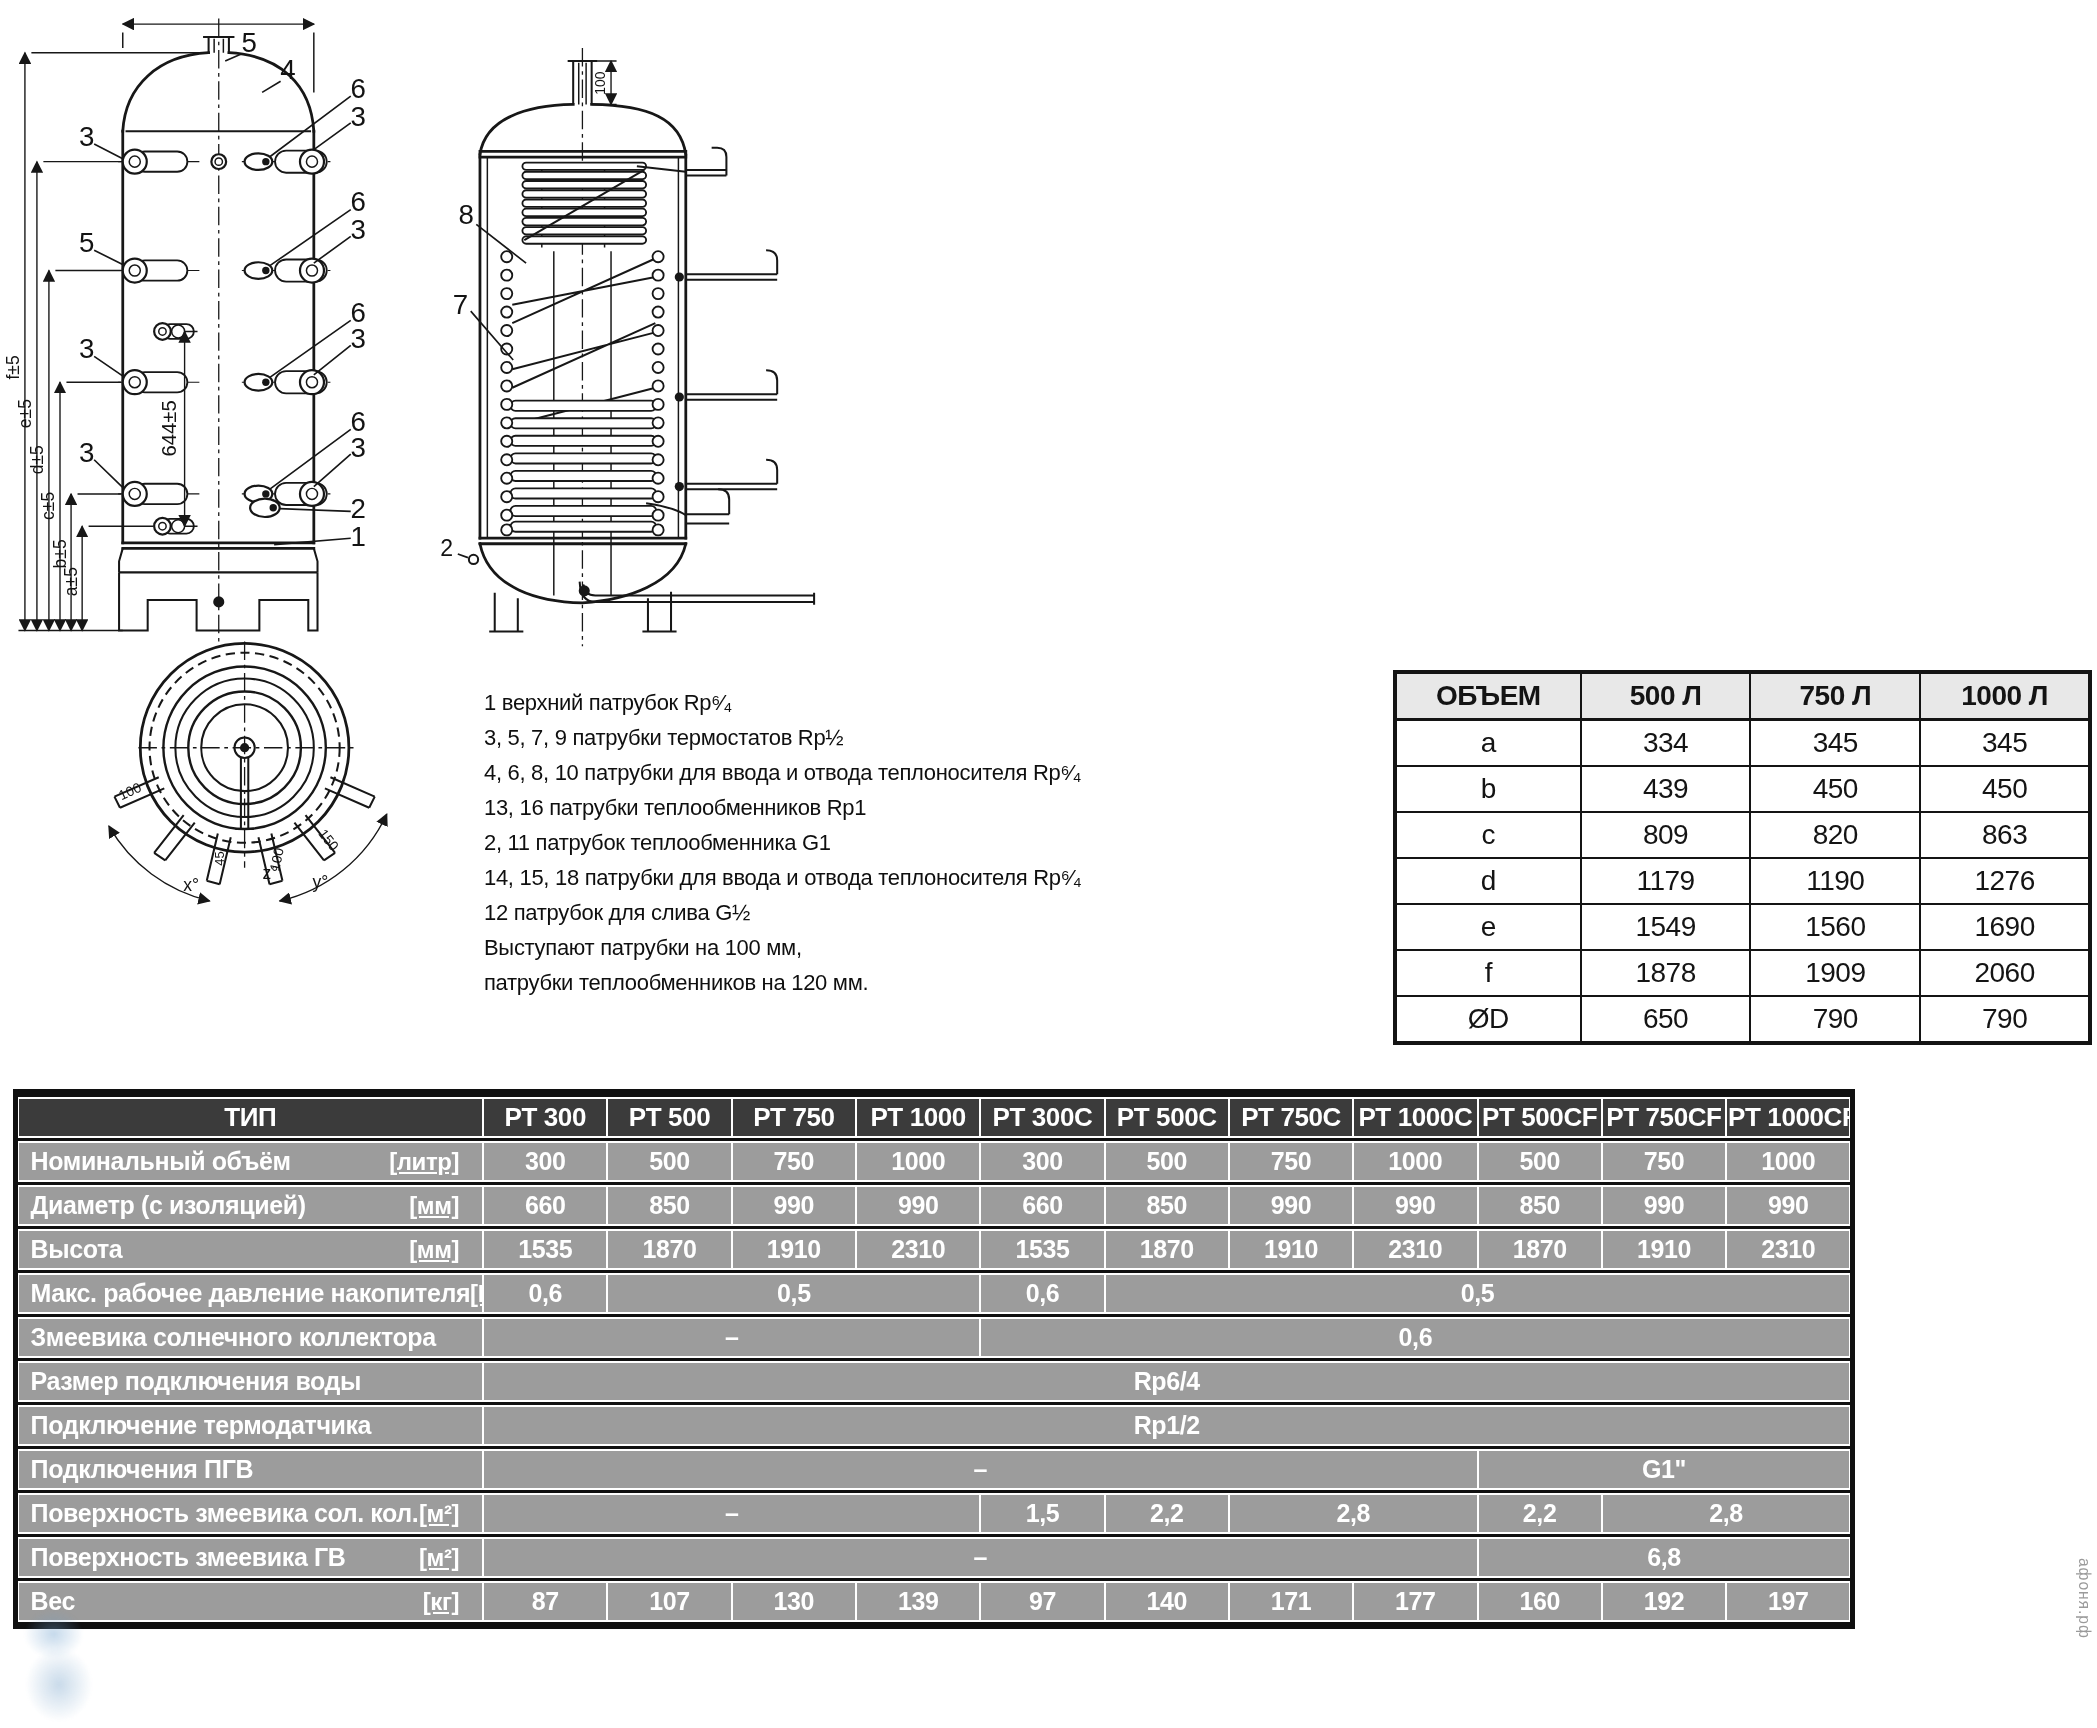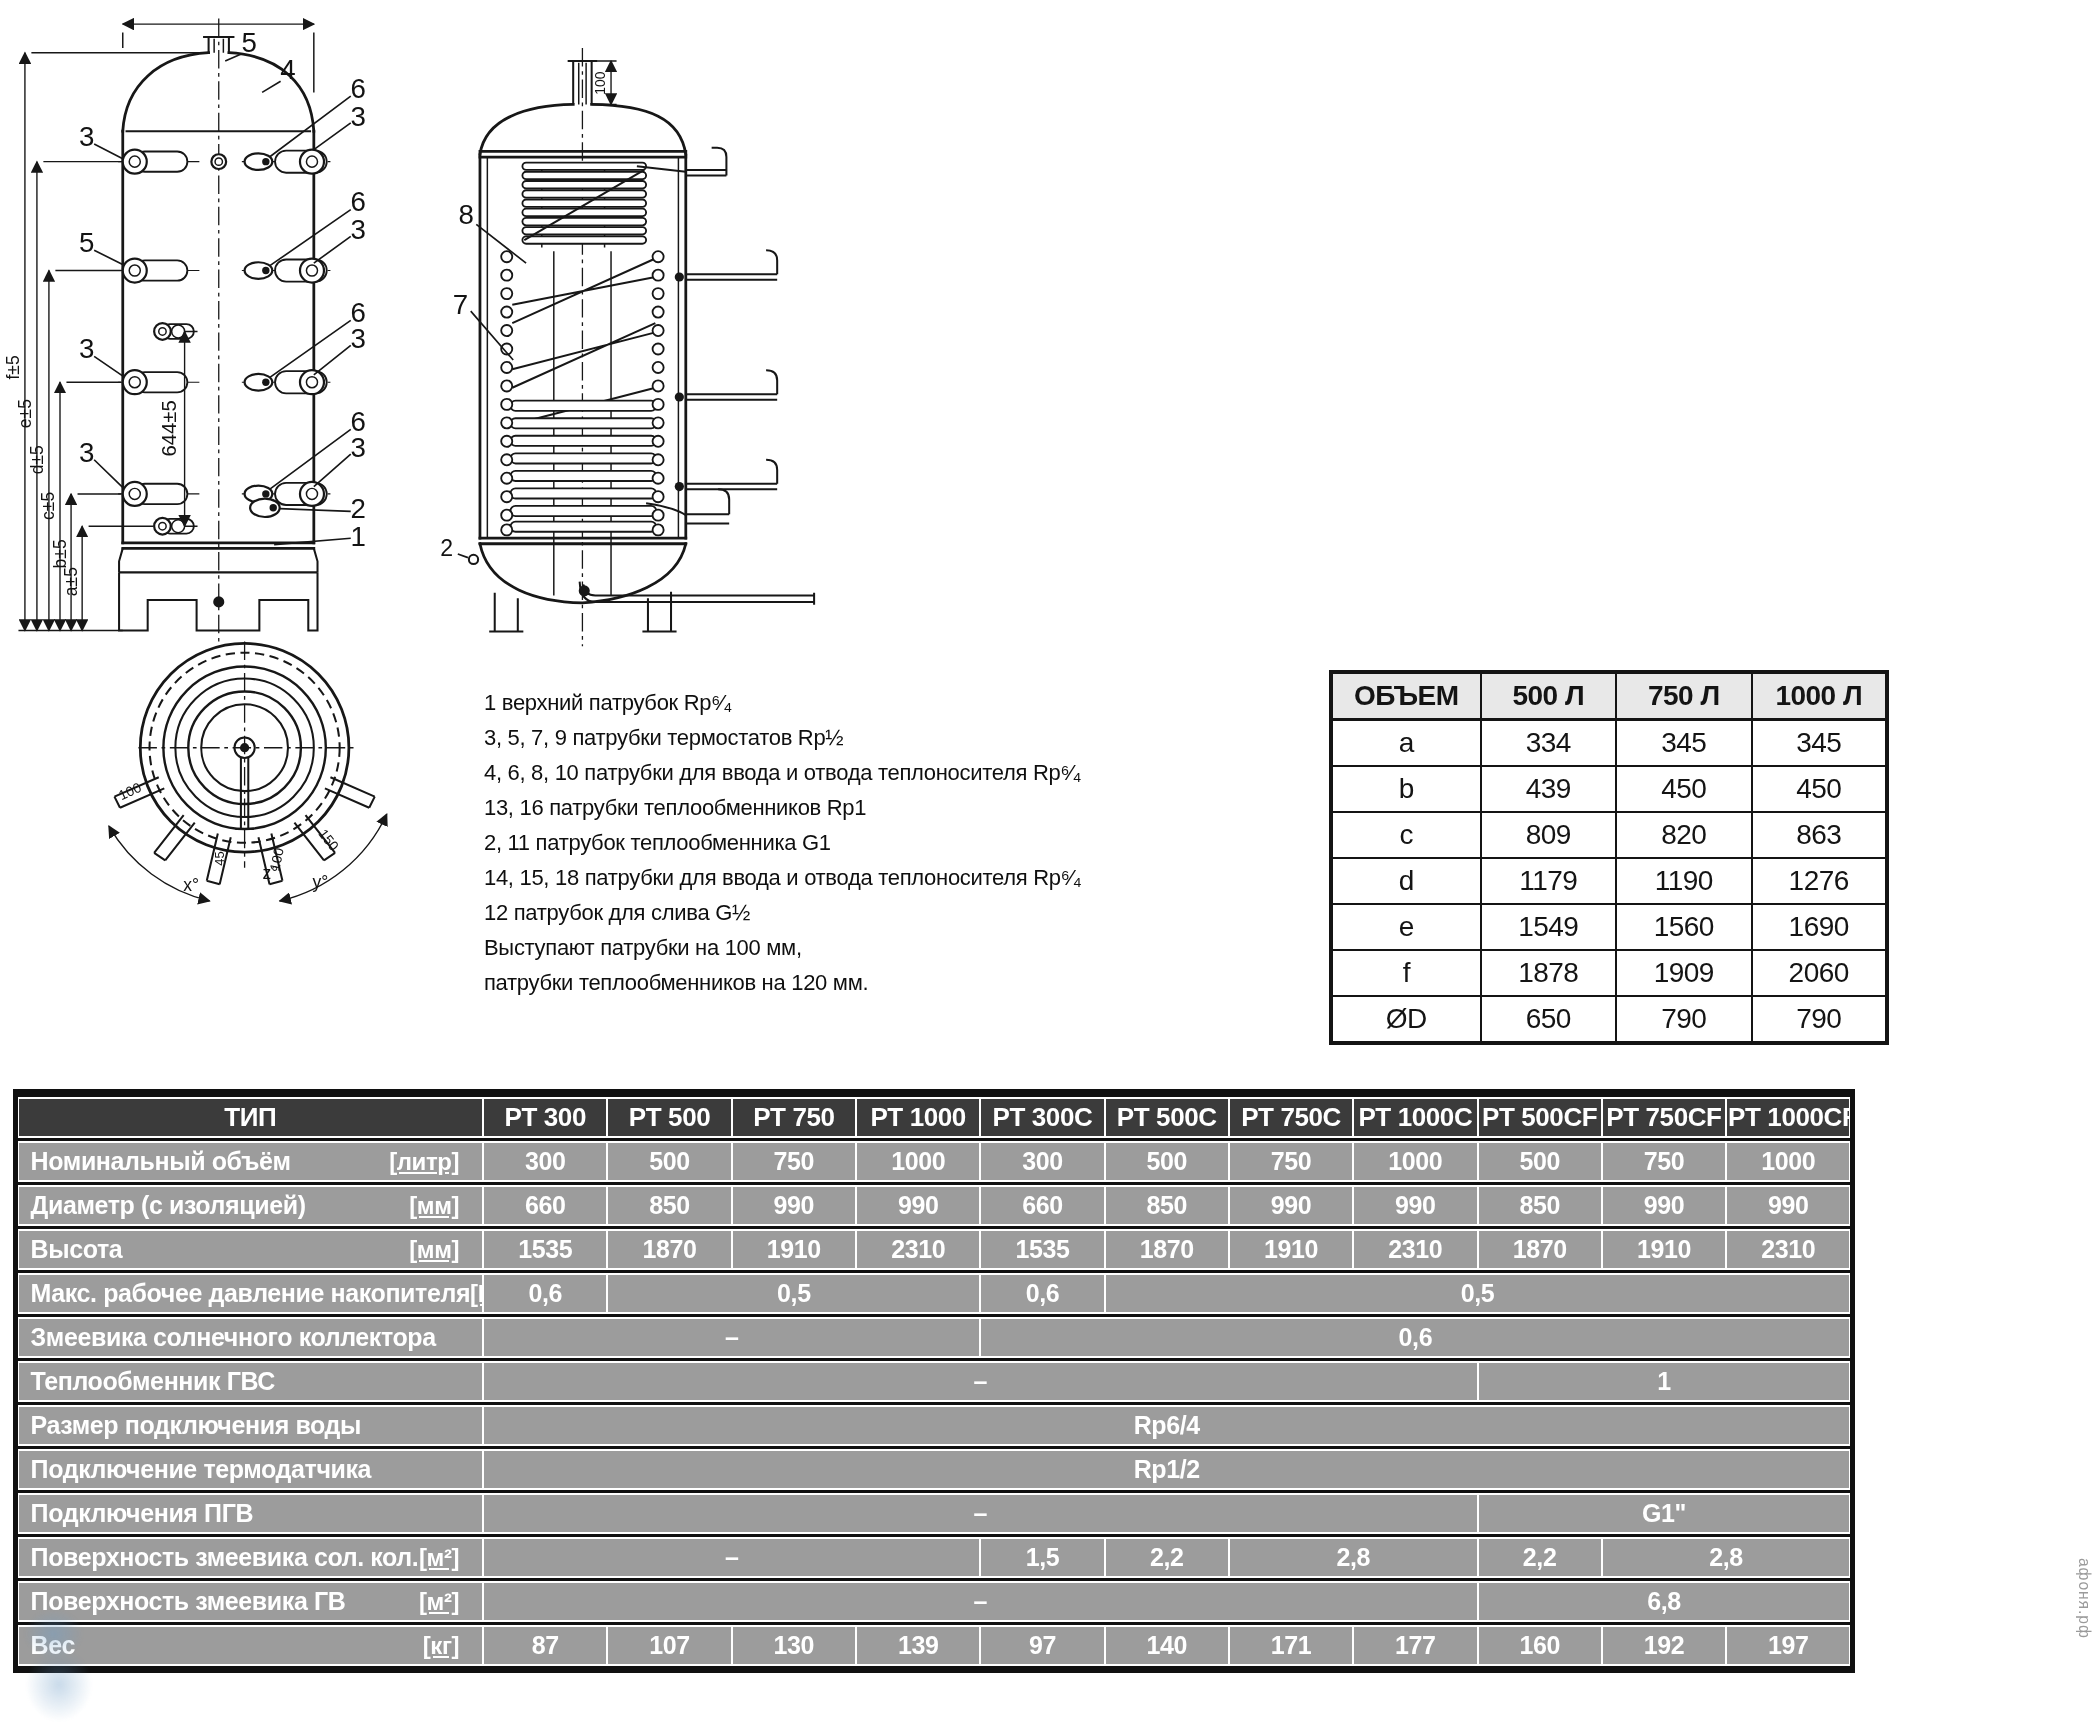--- a/index.html
+++ b/index.html
@@ -21,21 +21,21 @@
   text{fill:#131313;}
   .co{font-size:30px;font-weight:500;}
   .dt{font-size:19px;}
   .dt2{font-size:15px;}
   .dt3{font-size:14px;}
   
   #legend-block{position:absolute;left:484px;top:685px;width:831px;
     font-size:22px;line-height:35px;letter-spacing:-0.3px;color:#0f0f0f;}
   .lgl{white-space:nowrap;}
   
-  #dim-table-wrap{position:absolute;left:1329px;top:670px;width:560px;}
+  #dim-table-wrap{position:absolute;left:1393px;top:670px;width:699px;}
   #dim-table{width:100%;border-collapse:collapse;table-layout:fixed;
     border:4.6px solid #141414;}
   #dim-table th,#dim-table td{border:2.8px solid #141414;text-align:center;
     height:42px;font-size:28px;letter-spacing:-0.5px;color:#141414;}
   #dim-table thead th{background:#e8e8e8;font-weight:700;border-bottom-width:3.7px;}
   #dim-table td{font-weight:400;background:#fff;}
   
   #spec-table-wrap{position:absolute;left:13px;top:1089px;width:1842px;
     background:#101010;padding:4.6px;box-sizing:border-box;}
   #spec-table{width:100%;border-collapse:separate;border-spacing:0 3.7px;table-layout:fixed;}
@@ -488,30 +488,20 @@
               <span>Змеевика солнечного коллектора</span>
               <span class="lbl-unit"></span>
             </div>
           </td>
           <td colspan="4">–</td>
           <td colspan="7">0,6</td>
         </tr>
         <tr>
           <td class="lbl">
             <div class="lbl-in">
-              <span>Теплообменник ГВС</span>
-              <span class="lbl-unit"></span>
-            </div>
-          </td>
-          <td colspan="8">–</td>
-          <td colspan="3">1</td>
-        </tr>
-        <tr>
-          <td class="lbl">
-            <div class="lbl-in">
               <span>Размер подключения воды</span>
               <span class="lbl-unit"></span>
             </div>
           </td>
           <td colspan="11">Rp6/4</td>
         </tr>
         <tr>
           <td class="lbl">
             <div class="lbl-in">
               <span>Подключение термодатчика</span>

